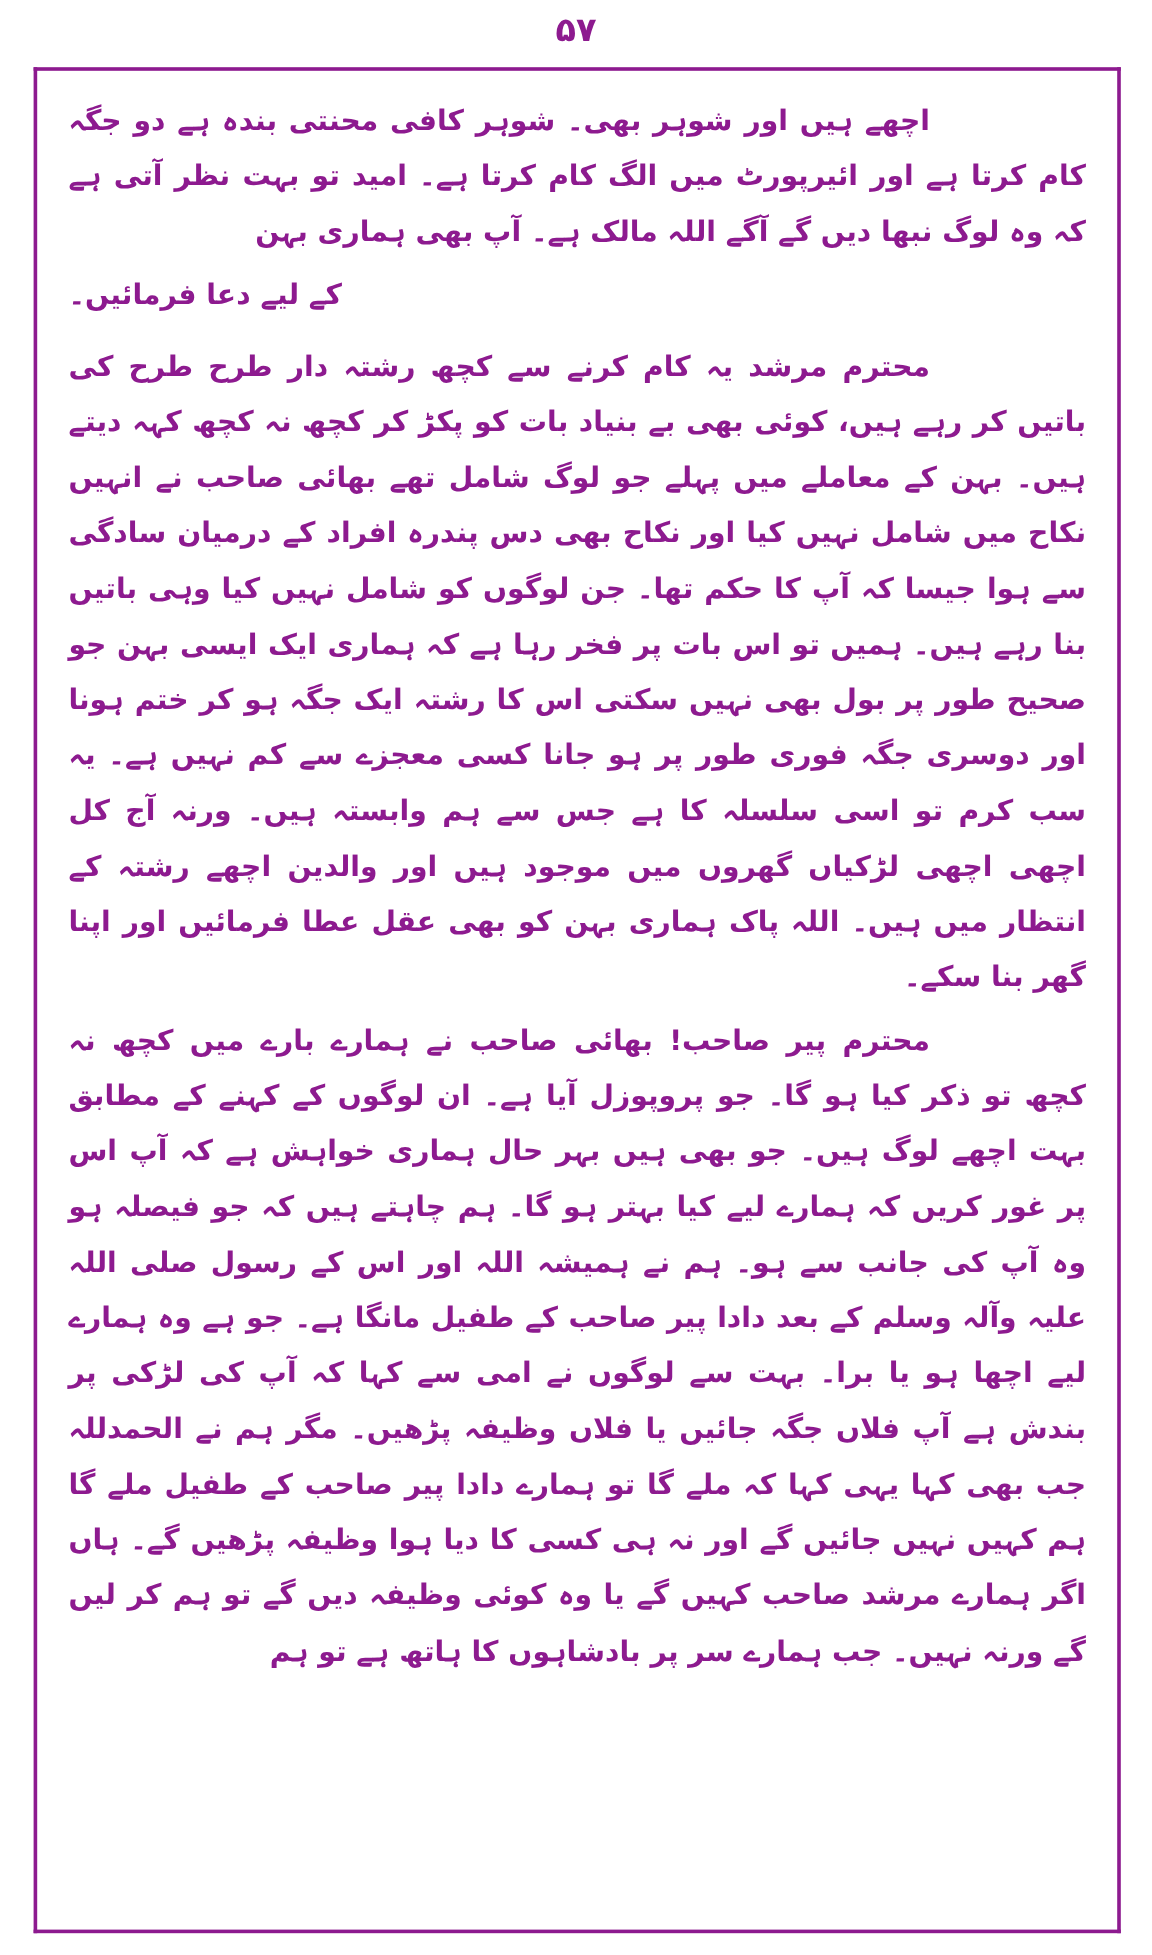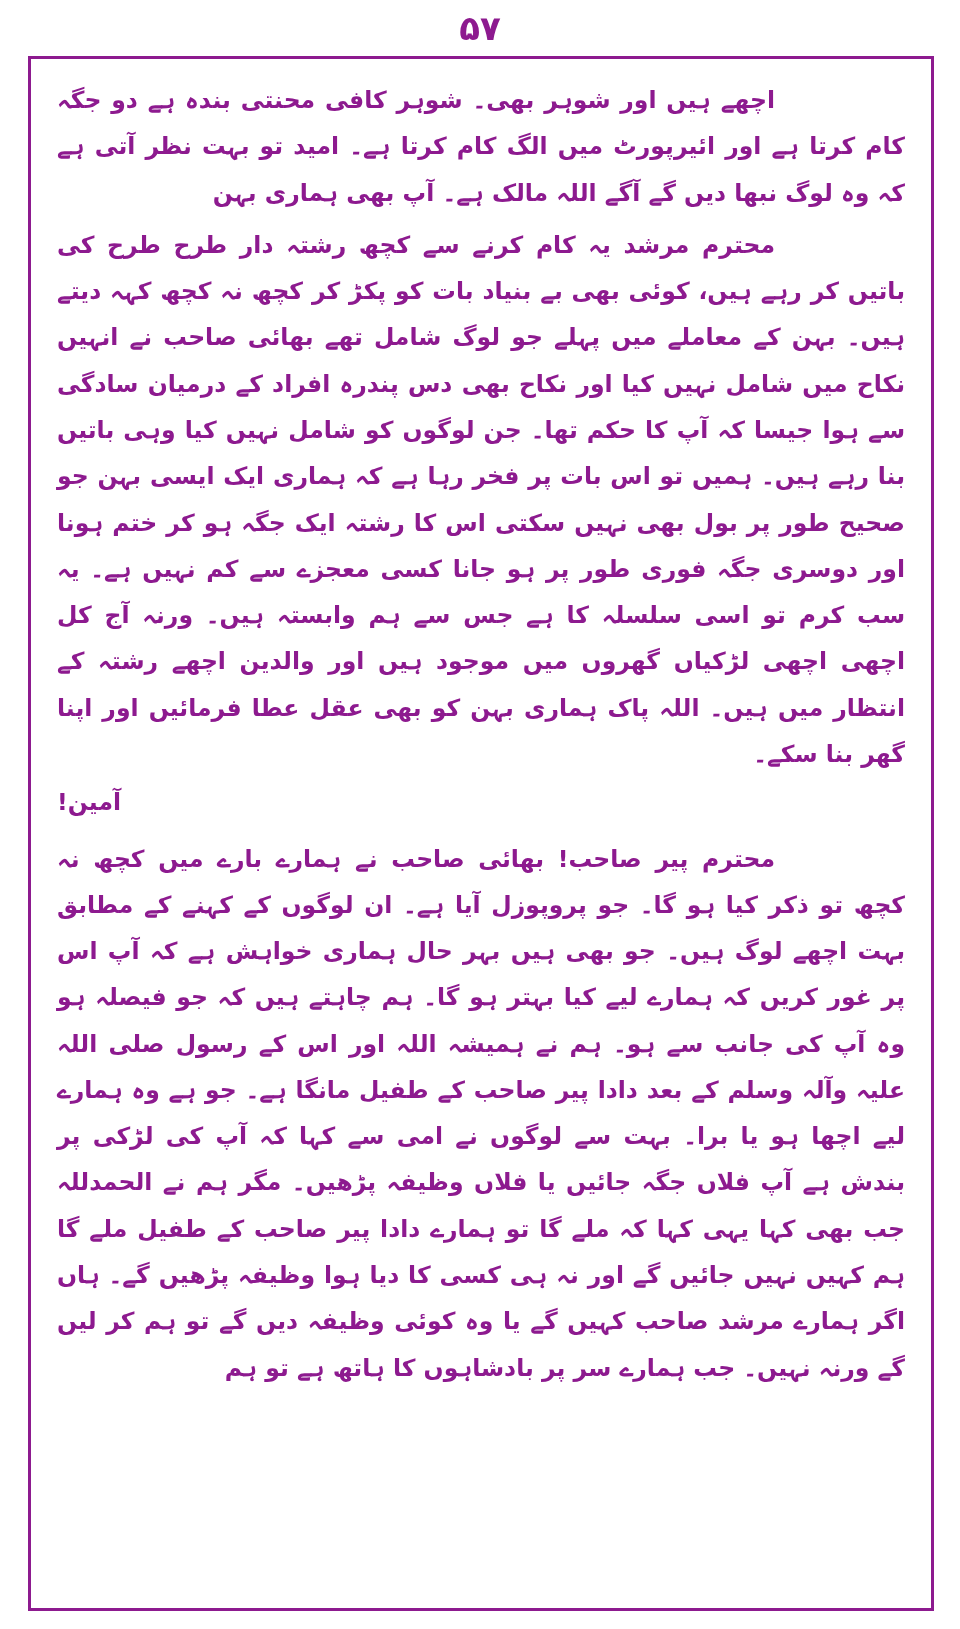--- a/index.html
+++ b/index.html
@@ -21,21 +21,21 @@
     overflow: hidden;
   }
   
   .page-number {
     position: absolute;
     top: 8px;
     left: 0;
     right: 0;
     text-align: center;
     color: #8d1a8f;
-    font-size: 34px;
+    font-size: 28px;
     font-weight: bold;
     letter-spacing: 1px;
     direction: rtl;
   }
   
   .text-frame {
     position: absolute;
     top: 56px;
     left: 28px;
     right: 26px;
@@ -89,24 +89,24 @@
 
 <div class="page">
 
   <div class="page-number">۵۷</div>
 
   <div class="text-frame">
     <div class="body-text">
 
       <p class="para indented">اچھے ہیں اور شوہر بھی۔ شوہر کافی محنتی بندہ ہے دو جگہ کام کرتا ہے اور ائیرپورٹ میں الگ کام کرتا ہے۔ امید تو بہت نظر آتی ہے کہ وہ لوگ نبھا دیں گے آگے اللہ مالک ہے۔ آپ بھی ہماری بہن</p>
 
+      <p class="para dua-end">کے لیے دعا فرمائیں۔</p>
 
 
       <p class="para indented">محترم مرشد یہ کام کرنے سے کچھ رشتہ دار طرح طرح کی باتیں کر رہے ہیں، کوئی بھی بے بنیاد بات کو پکڑ کر کچھ نہ کچھ کہہ دیتے ہیں۔ بہن کے معاملے میں پہلے جو لوگ شامل تھے بھائی صاحب نے انہیں نکاح میں شامل نہیں کیا اور نکاح بھی دس پندرہ افراد کے درمیان سادگی سے ہوا جیسا کہ آپ کا حکم تھا۔ جن لوگوں کو شامل نہیں کیا وہی باتیں بنا رہے ہیں۔ ہمیں تو اس بات پر فخر رہا ہے کہ ہماری ایک ایسی بہن جو صحیح طور پر بول بھی نہیں سکتی اس کا رشتہ ایک جگہ ہو کر ختم ہونا اور دوسری جگہ فوری طور پر ہو جانا کسی معجزے سے کم نہیں ہے۔ یہ سب کرم تو اسی سلسلہ کا ہے جس سے ہم وابستہ ہیں۔ ورنہ آج کل اچھی اچھی لڑکیاں گھروں میں موجود ہیں اور والدین اچھے رشتہ کے انتظار میں ہیں۔ اللہ پاک ہماری بہن کو بھی عقل عطا فرمائیں اور اپنا گھر بنا سکے۔</p>
 
-      <p class="para ameen">آمین!</p>
 
       <p class="para indented">محترم پیر صاحب! بھائی صاحب نے ہمارے بارے میں کچھ نہ کچھ تو ذکر کیا ہو گا۔ جو پروپوزل آیا ہے۔ ان لوگوں کے کہنے کے مطابق بہت اچھے لوگ ہیں۔ جو بھی ہیں بہر حال ہماری خواہش ہے کہ آپ اس پر غور کریں کہ ہمارے لیے کیا بہتر ہو گا۔ ہم چاہتے ہیں کہ جو فیصلہ ہو وہ آپ کی جانب سے ہو۔ ہم نے ہمیشہ اللہ اور اس کے رسول صلی اللہ علیہ وآلہ وسلم کے بعد دادا پیر صاحب کے طفیل مانگا ہے۔ جو ہے وہ ہمارے لیے اچھا ہو یا برا۔ بہت سے لوگوں نے امی سے کہا کہ آپ کی لڑکی پر بندش ہے آپ فلاں جگہ جائیں یا فلاں وظیفہ پڑھیں۔ مگر ہم نے الحمدللہ جب بھی کہا یہی کہا کہ ملے گا تو ہمارے دادا پیر صاحب کے طفیل ملے گا ہم کہیں نہیں جائیں گے اور نہ ہی کسی کا دیا ہوا وظیفہ پڑھیں گے۔ ہاں اگر ہمارے مرشد صاحب کہیں گے یا وہ کوئی وظیفہ دیں گے تو ہم کر لیں گے ورنہ نہیں۔ جب ہمارے سر پر بادشاہوں کا ہاتھ ہے تو ہم</p>
 
     </div>
   </div>
 
 </div>
 
 </body></html>

